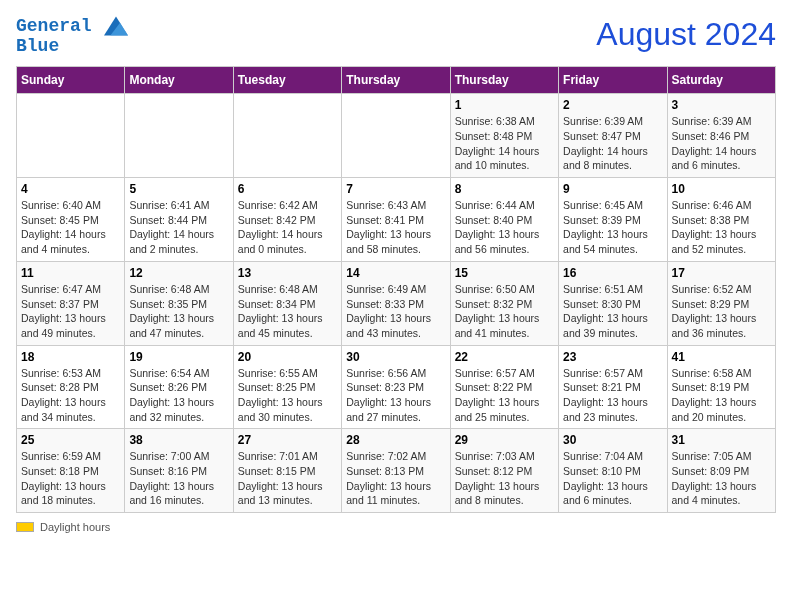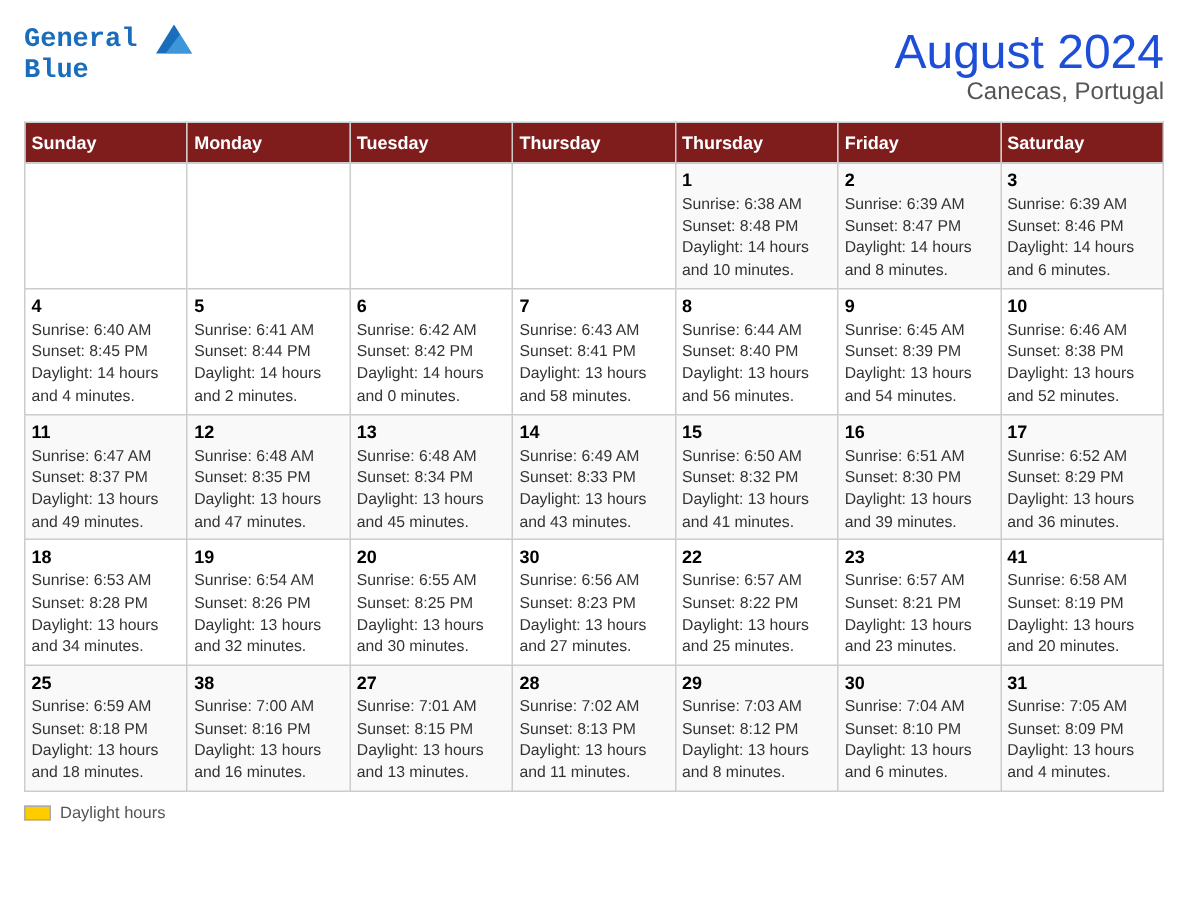--- a/index.html
+++ b/index.html
@@ -46,21 +46,21 @@
     .subtitle {
       font-size: 16px;
       color: #555;
     }
     table {
       width: 100%;
       border-collapse: collapse;
       font-size: 11px;
     }
     thead tr th {
-      background-color: #7f1d1d;
+      background-color: #701a75;
       color: #fff;
       padding: 6px 4px;
       text-align: left;
       font-weight: bold;
       font-size: 12px;
       border: 1px solid #ccc;
     }
     tbody tr td {
       border: 1px solid #ccc;
       padding: 4px;
@@ -113,21 +113,20 @@
         <svg class="logo-icon" viewBox="0 0 30 24" style="display:inline-block;vertical-align:middle;">
           <polygon points="0,24 15,0 30,24" fill="#1a6dba"></polygon>
           <polygon points="8,24 20,8 30,24" fill="#4da6e8" opacity="0.7"></polygon>
         </svg>
       </div>
       <div class="logo-text" style="color:#1a6dba;font-size:18px;font-weight:bold;">Blue</div>
     </div>
   </div>
   <div class="title-block">
     <div class="main-title">August 2024</div>
-    <div class="subtitle">Canecas, Portugal</div>
   </div>
 </div>
 
 <table>
   <thead>
     <tr id="header-row">
     <th>Sunday</th>
         <th>Monday</th>
         <th>Tuesday</th>
         <th>Thursday</th>

